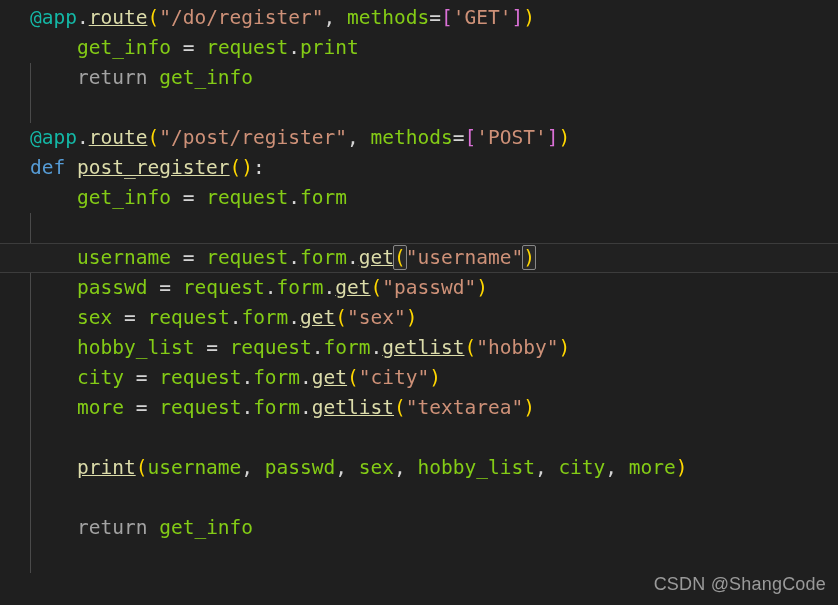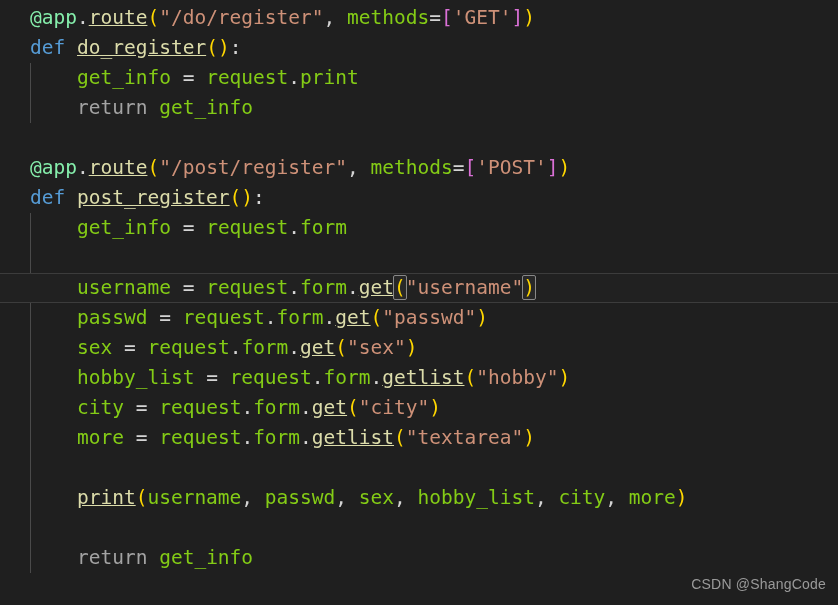--- a/index.html
+++ b/index.html
@@ -51,21 +51,21 @@
   .indent-guide {
     position: absolute;
     width: 1px;
     background: #4a4a4a;
     left: 30px;
   }
 
   
   .t-kw        { color: #569cd6; }  
   .t-ctrl      { color: #a3a3a3; }  
-  .t-decorator { color: #86efac; }  
+  .t-decorator { color: #14b8a6; }  
   .t-fn        { color: #dcdcaa; text-decoration: underline; }  
   .t-var       { color: #84cc16; }  
   .t-str       { color: #ce9178; }  
   .t-punct     { color: #d4d4d4; }  
   .t-br1       { color: #ffd700; }  
   .t-br2       { color: #da70d6; }  
 
   
   .bracket-match {
     outline: 1px solid #888888;
@@ -73,40 +73,39 @@
     border-radius: 1px;
     background: rgba(255,255,255,0.035);
   }
 
   
   .watermark {
     position: absolute;
     right: 12px;
     bottom: 6px;
     font-family: "Liberation Sans", "DejaVu Sans", sans-serif;
-    font-size: 14px;
+    font-size: 18px;
     color: #9a9a9a;
     letter-spacing: 0.2px;
     user-select: none;
   }
 </style>
 </head>
 <body>
 
 <div id="editor-root">
 
   <div class="code-surface">
     <div id="indent-guides">
         <div class="indent-guide" style="top: 63px; height: 60px;"></div>
         <div class="indent-guide" style="top: 213px; height: 330px;"></div>
         <div class="indent-guide" style="top: 543px; height: 30px;"></div>
       </div>
     <div id="code-lines">
         <div class="code-line"><span class="t-decorator">@app</span><span class="t-punct">.</span><span class="t-fn">route</span><span class="t-br1">(</span><span class="t-str">"/do/register"</span><span class="t-punct">, </span><span class="t-var">methods</span><span class="t-punct">=</span><span class="t-br2">[</span><span class="t-str">'GET'</span><span class="t-br2">]</span><span class="t-br1">)</span></div>
-        <div class="code-line"><span class="t-kw">def</span><span class="t-punct"> </span><span class="t-fn">do_register</span><span class="t-br1">(</span><span class="t-br1">)</span><span class="t-punct">:</span></div>
         <div class="code-line"><span class="t-punct">    </span><span class="t-var">get_info</span><span class="t-punct"> </span><span class="t-punct">=</span><span class="t-punct"> </span><span class="t-var">request</span><span class="t-punct">.</span><span class="t-var">print</span></div>
         <div class="code-line"><span class="t-punct">    </span><span class="t-ctrl">return</span><span class="t-punct"> </span><span class="t-var">get_info</span></div>
         <div class="code-line">&nbsp;</div>
         <div class="code-line"><span class="t-decorator">@app</span><span class="t-punct">.</span><span class="t-fn">route</span><span class="t-br1">(</span><span class="t-str">"/post/register"</span><span class="t-punct">, </span><span class="t-var">methods</span><span class="t-punct">=</span><span class="t-br2">[</span><span class="t-str">'POST'</span><span class="t-br2">]</span><span class="t-br1">)</span></div>
         <div class="code-line"><span class="t-kw">def</span><span class="t-punct"> </span><span class="t-fn">post_register</span><span class="t-br1">(</span><span class="t-br1">)</span><span class="t-punct">:</span></div>
         <div class="code-line"><span class="t-punct">    </span><span class="t-var">get_info</span><span class="t-punct"> </span><span class="t-punct">=</span><span class="t-punct"> </span><span class="t-var">request</span><span class="t-punct">.</span><span class="t-var">form</span></div>
         <div class="code-line">&nbsp;</div>
         <div class="code-line current"><span class="t-punct">    </span><span class="t-var">username</span><span class="t-punct"> </span><span class="t-punct">=</span><span class="t-punct"> </span><span class="t-var">request</span><span class="t-punct">.</span><span class="t-var">form</span><span class="t-punct">.</span><span class="t-fn">get</span><span class="t-br1 bracket-match">(</span><span class="t-str">"username"</span><span class="t-br1 bracket-match">)</span></div>
         <div class="code-line"><span class="t-punct">    </span><span class="t-var">passwd</span><span class="t-punct"> </span><span class="t-punct">=</span><span class="t-punct"> </span><span class="t-var">request</span><span class="t-punct">.</span><span class="t-var">form</span><span class="t-punct">.</span><span class="t-fn">get</span><span class="t-br1">(</span><span class="t-str">"passwd"</span><span class="t-br1">)</span></div>
         <div class="code-line"><span class="t-punct">    </span><span class="t-var">sex</span><span class="t-punct"> </span><span class="t-punct">=</span><span class="t-punct"> </span><span class="t-var">request</span><span class="t-punct">.</span><span class="t-var">form</span><span class="t-punct">.</span><span class="t-fn">get</span><span class="t-br1">(</span><span class="t-str">"sex"</span><span class="t-br1">)</span></div>

